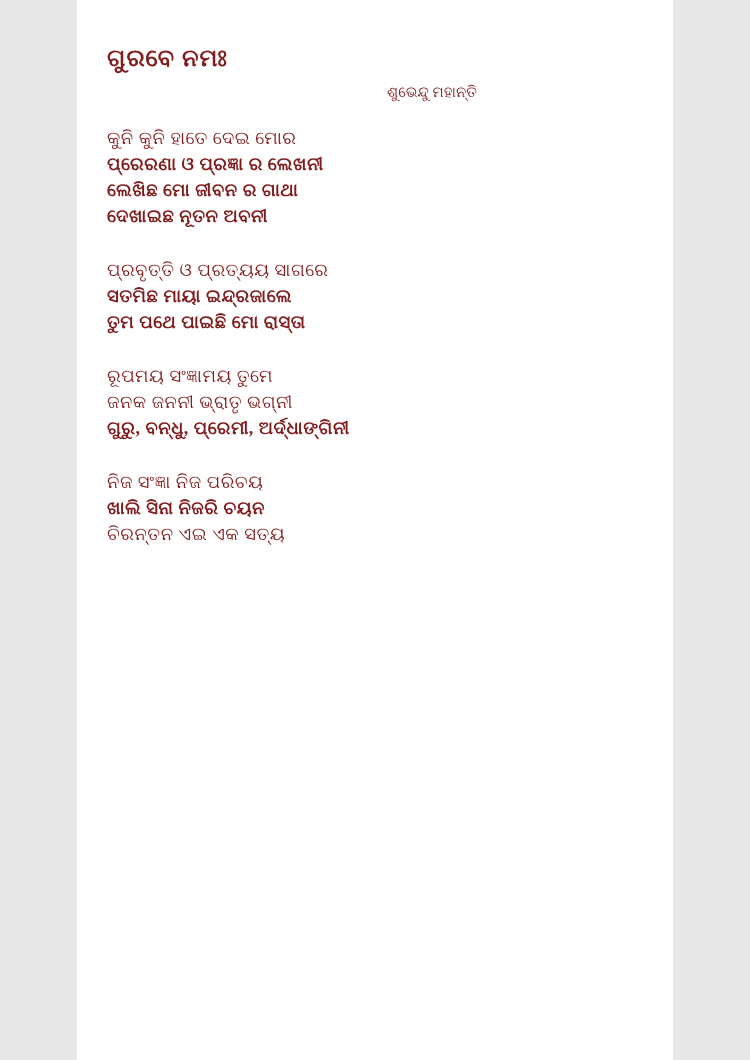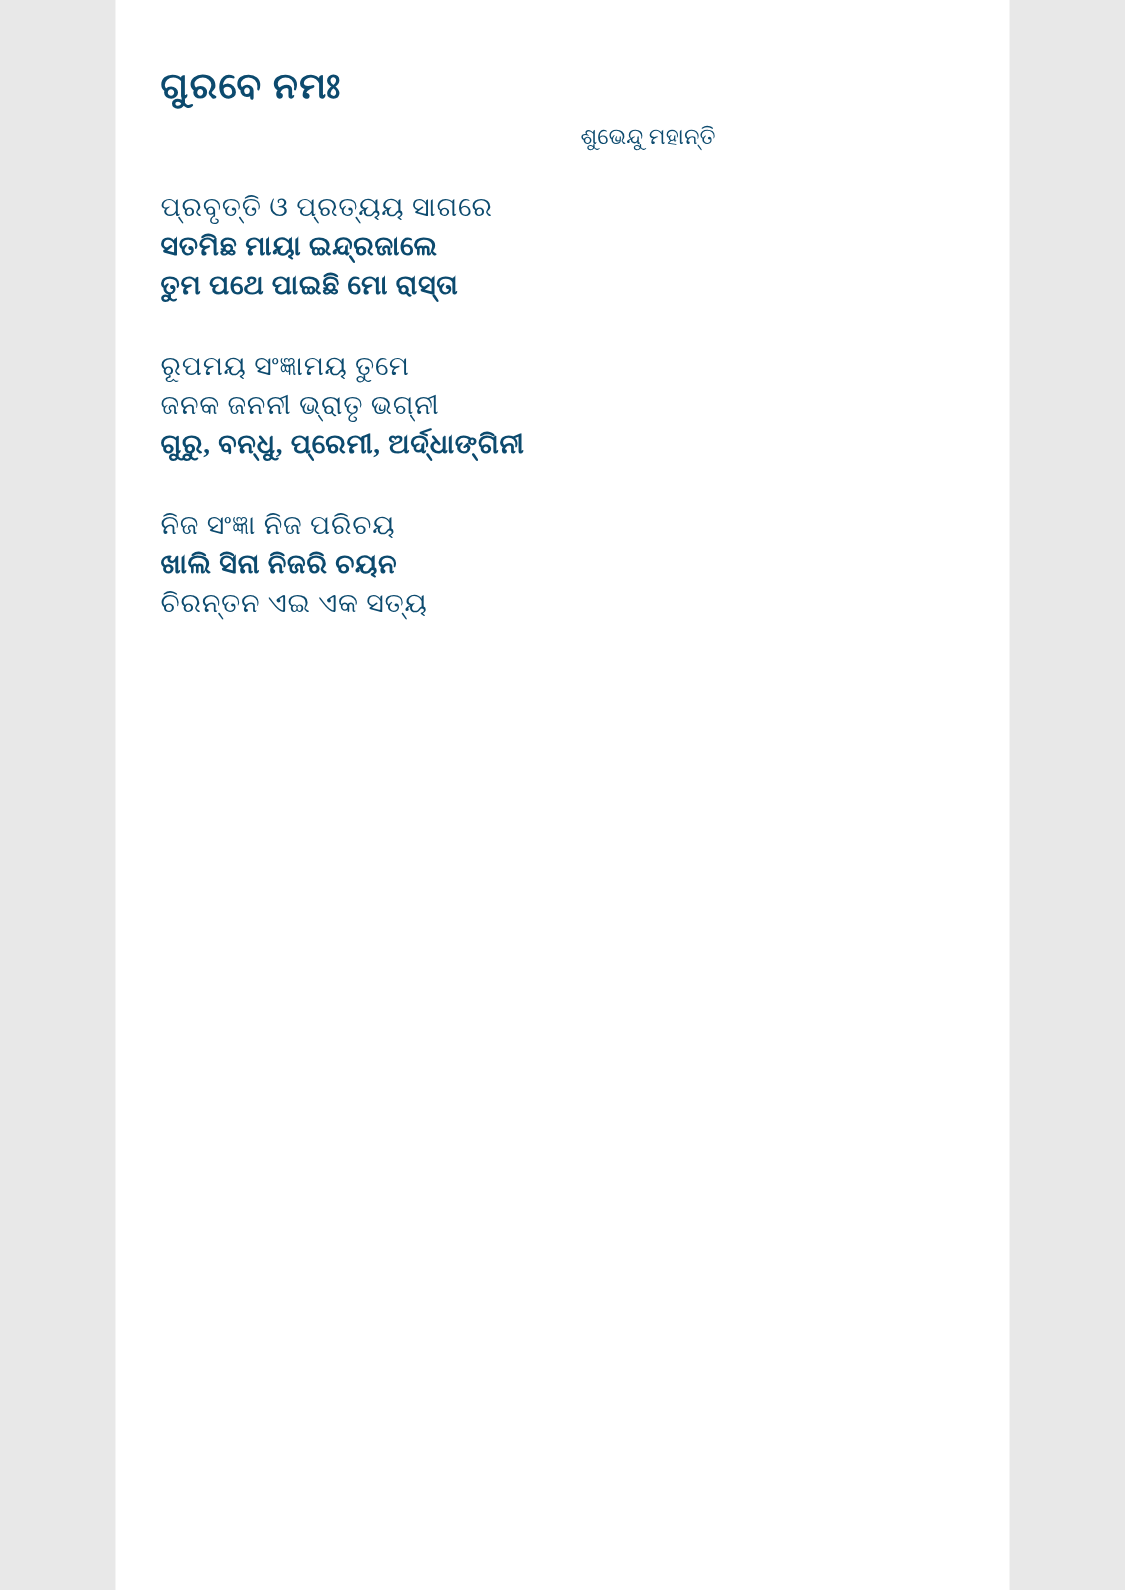--- a/index.html
+++ b/index.html
@@ -6,21 +6,21 @@
     margin: 0;
     padding: 0;
     background: #e8e8e8;
   }
   .page {
     position: relative;
     width: 596px;
     height: 1060px;
     margin: 0 auto;
     background: #ffffff;
-    color: #0c4a6e;
+    color: #7f1d1d;
     font-family: "Liberation Serif", "DejaVu Sans", serif;
     box-sizing: border-box;
     padding: 44px 30px 0 30px;
     overflow: hidden;
   }
   .poem-title {
     margin: 0;
     font-size: 24px;
     font-weight: 600;
     letter-spacing: 1px;
@@ -51,20 +51,26 @@
 </head>
 <body>
 
 <div class="page">
   <h1 class="poem-title">ଗୁରବେ ନମଃ</h1>
 
   <div class="author-line">ଶୁଭେନ୍ଦୁ ମହାନ୍ତି</div>
 
   <div class="poem-body" id="poem-body">
       <div class="stanza">
+        <div class="poem-line">କୁନି କୁନି ହାତେ ଦେଇ ମୋର</div>
+        <div class="poem-line bold">ପ୍ରେରଣା ଓ ପ୍ରଜ୍ଞା ର ଲେଖନୀ</div>
+        <div class="poem-line bold">ଲେଖିଛ ମୋ ଜୀବନ ର ଗାଥା</div>
+        <div class="poem-line bold">ଦେଖାଇଛ ନୂତନ ଅବନୀ</div>
+      </div>
+      <div class="stanza">
         <div class="poem-line">ପ୍ରବୃତ୍ତି ଓ ପ୍ରତ୍ୟୟ ସାଗରେ</div>
         <div class="poem-line bold">ସତମିଛ ମାୟା ଇନ୍ଦ୍ରଜାଲେ</div>
         <div class="poem-line bold">ତୁମ ପଥେ ପାଇଛି ମୋ ରାସ୍ତା</div>
       </div>
       <div class="stanza">
         <div class="poem-line">ରୂପମୟ ସଂଜ୍ଞାମୟ ତୁମେ</div>
         <div class="poem-line">ଜନକ ଜନନୀ ଭ୍ରାତୃ ଭଗ୍ନୀ</div>
         <div class="poem-line bold">ଗୁରୁ, ବନ୍ଧୁ, ପ୍ରେମୀ, ଅର୍ଦ୍ଧାଙ୍ଗିନୀ</div>
       </div>
       <div class="stanza">

